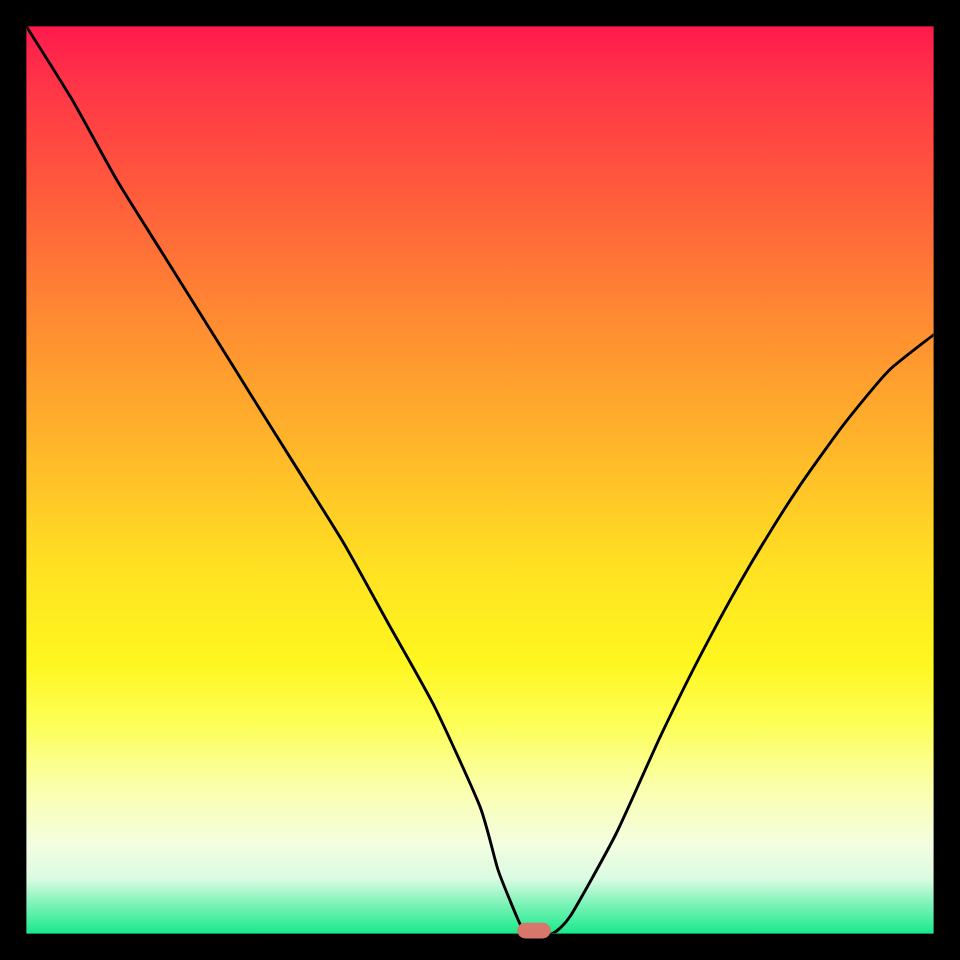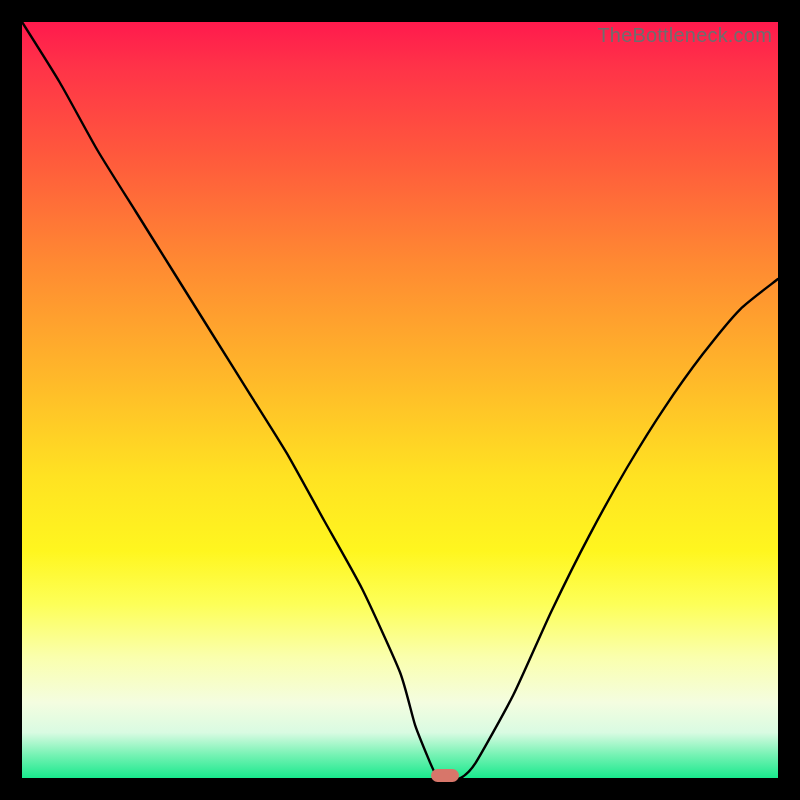--- a/index.html
+++ b/index.html
@@ -64,21 +64,20 @@
     border-radius: 7px;
   }
 </style>
 </head>
 <body>
 
 <div class="frame">
 
   <div class="plot-area">
 
-    <span class="watermark">TheBottleneck.com</span>
 
     <svg class="curve" viewBox="0 0 756 756" preserveAspectRatio="none">
       <path d="M 0.0 0.0 C 3.8 6.0, 30.2 47.6, 37.8 60.5 C 45.4 73.3, 68.0 115.7, 75.6 128.5 C 83.2 141.4, 105.8 176.9, 113.4 189.0 C 121.0 201.1, 143.6 237.4, 151.2 249.5 C 158.8 261.6, 181.4 297.9, 189.0 310.0 C 196.6 322.1, 219.2 358.3, 226.8 370.4 C 234.4 382.5, 257.0 418.1, 264.6 430.9 C 272.2 443.8, 294.8 485.4, 302.4 499.0 C 310.0 512.6, 332.6 551.9, 340.2 567.0 C 347.8 582.1, 372.7 636.6, 378.0 650.2 C 383.3 663.8, 390.1 694.0, 393.1 703.1 C 396.1 712.2, 406.0 735.6, 408.2 740.9 C 410.5 746.2, 414.3 754.5, 415.8 756.0 C 417.3 757.5, 421.1 756.0, 423.4 756.0 C 425.6 756.0, 435.5 757.5, 438.5 756.0 C 441.5 754.5, 448.3 749.2, 453.6 740.9 C 458.9 732.6, 483.8 688.0, 491.4 672.8 C 499.0 657.7, 521.6 605.6, 529.2 589.7 C 536.8 573.8, 559.4 528.4, 567.0 514.1 C 574.6 499.7, 597.2 458.9, 604.8 446.0 C 612.4 433.2, 635.0 396.9, 642.6 385.6 C 650.2 374.2, 672.8 342.5, 680.4 332.6 C 688.0 322.8, 710.6 294.8, 718.2 287.3 C 725.8 279.7, 752.2 260.1, 756.0 257.0" fill="none" stroke="#000000" stroke-width="2.4" stroke-linejoin="round" stroke-linecap="round"></path>
     </svg>
 
     <div class="marker" style="left: 409.36px; top: 747px; background: rgb(215, 118, 106);"></div>
 
   </div>
 </div>
 

